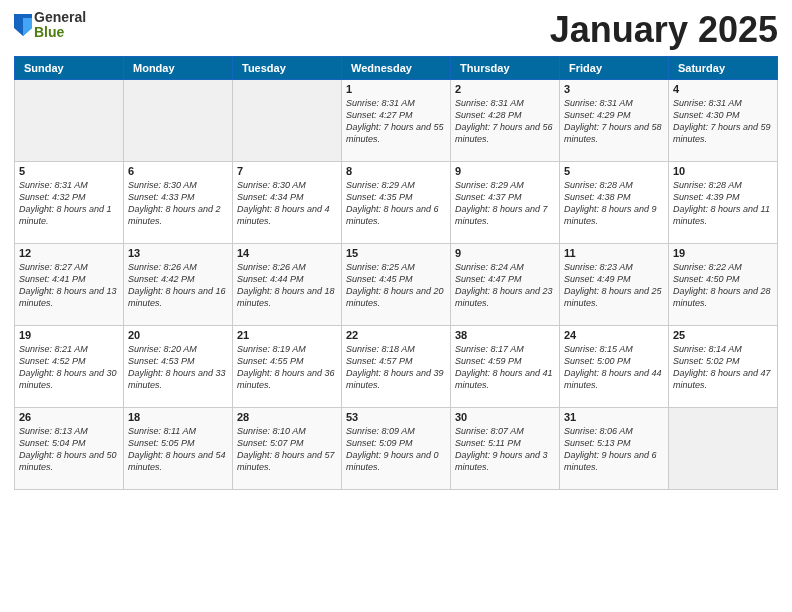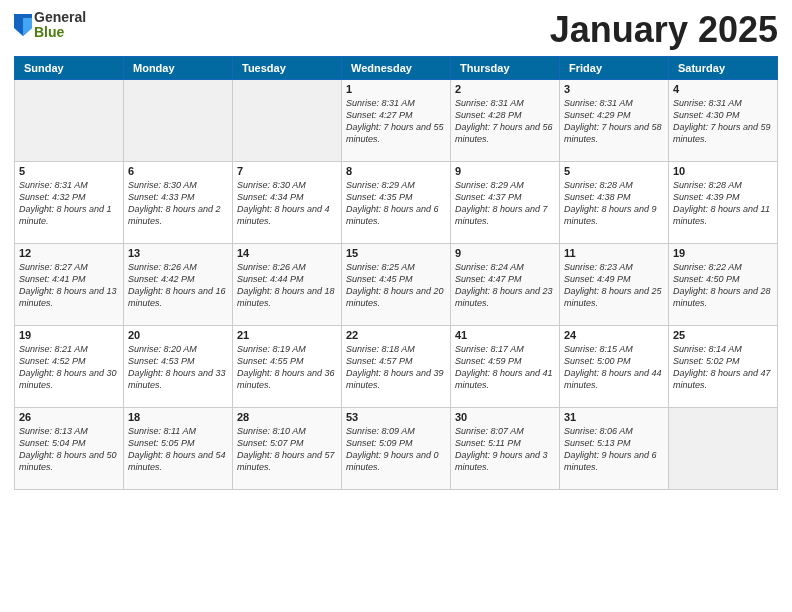--- a/index.html
+++ b/index.html
@@ -228,21 +228,21 @@
           </td>
           <td>
             <span class="day-num">21</span>
             <div class="cell-content">Sunrise: 8:19 AM<br>Sunset: 4:55 PM<br>Daylight: 8 hours and 36 minutes.</div>
           </td>
           <td>
             <span class="day-num">22</span>
             <div class="cell-content">Sunrise: 8:18 AM<br>Sunset: 4:57 PM<br>Daylight: 8 hours and 39 minutes.</div>
           </td>
           <td>
-            <span class="day-num">41</span>
+            <span class="day-num">38</span>
             <div class="cell-content">Sunrise: 8:17 AM<br>Sunset: 4:59 PM<br>Daylight: 8 hours and 41 minutes.</div>
           </td>
           <td>
             <span class="day-num">24</span>
             <div class="cell-content">Sunrise: 8:15 AM<br>Sunset: 5:00 PM<br>Daylight: 8 hours and 44 minutes.</div>
           </td>
           <td>
             <span class="day-num">25</span>
             <div class="cell-content">Sunrise: 8:14 AM<br>Sunset: 5:02 PM<br>Daylight: 8 hours and 47 minutes.</div>
           </td>

